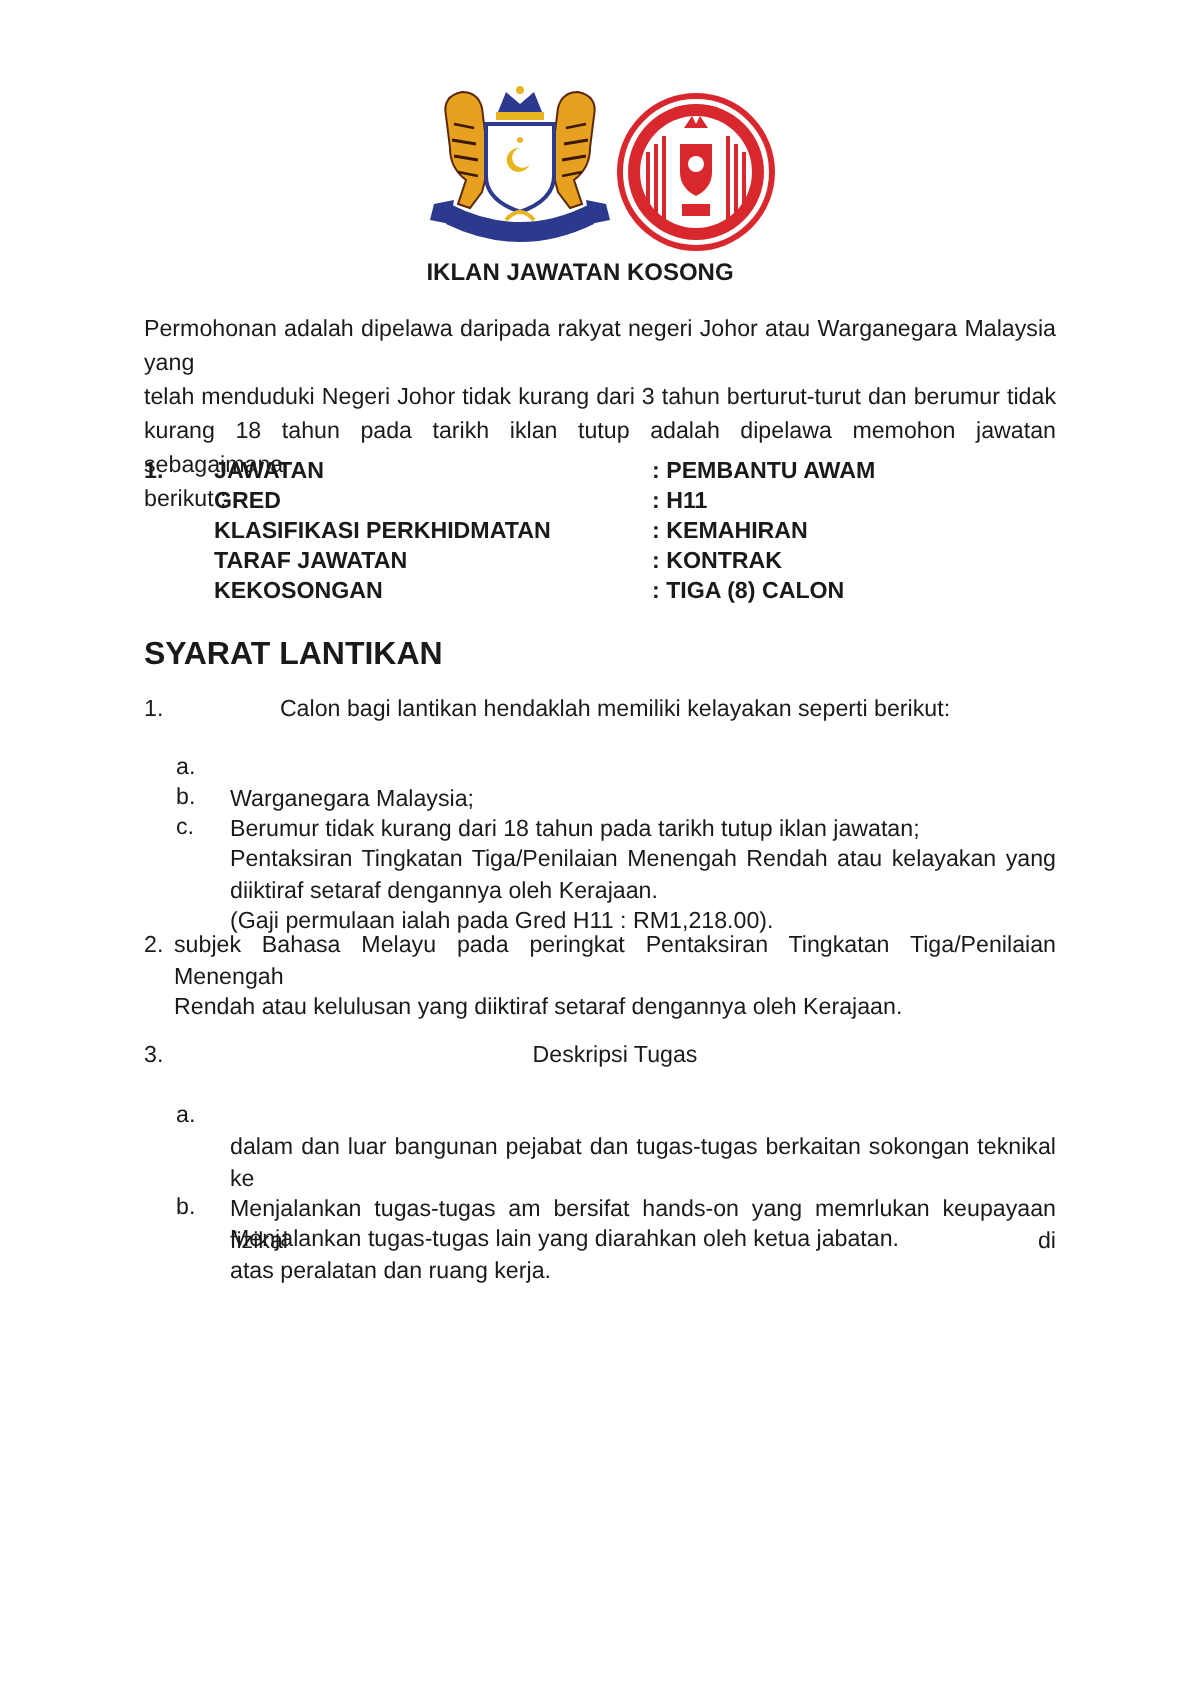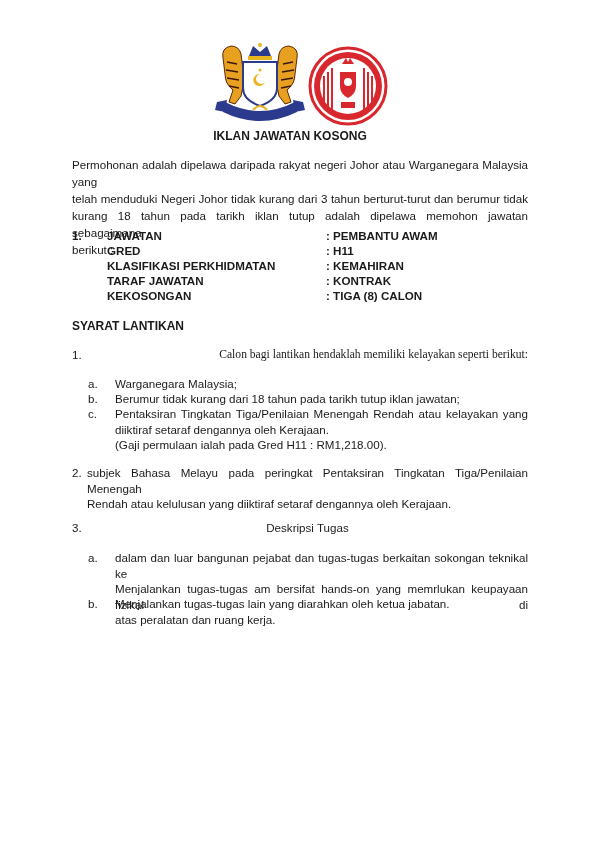--- a/index.html
+++ b/index.html
@@ -18,27 +18,27 @@
     .para {
       position: absolute; left: 72px; width: 456px; line-height: 17px;
       text-align: justify;
     }
     .intro { top: 156px; }
     .jlist { position: absolute; left: 72px; top: 229px; font-weight: bold; font-size: 11.6px; }
     .jrow { position: absolute; height: 15px; white-space: nowrap; }
     .jnum { position: absolute; left: 0; }
     .jlabel { position: absolute; left: 35px; }
     .jval { position: absolute; left: 254px; }
-    .section { position: absolute; left: 72px; top: 319px; font-weight: bold; font-size: 12px; }
+    .section { position: absolute; left: 72px; top: 319px; font-weight: bold; font-size: 16px; }
     .item { position: absolute; left: 72px; width: 456px; line-height: 15.5px; }
     .item .n { position: absolute; left: 0; }
     .item .t { position: absolute; left: 15px; width: 441px; text-align: justify; }
     .sub { position: absolute; left: 88px; width: 440px; line-height: 15.5px; }
     .sub .l { position: absolute; left: 0; }
-    .sub .t { position: absolute; left: 27px; width: 413px; text-align: justify; }
+    .sub .t { position: absolute; left: 27px; width: 413px; text-align: justify; margin-top: 16px; }
     .jline { display: block; text-align: justify; text-align-last: justify; }
     .lline { display: block; text-align: left; }
   </style>
 </head>
 <body>
 
 <div class="logos">
   <svg class="logo-johor" viewBox="0 0 94 88">
 
     <path d="M12 62 Q47 80 82 62 L84 72 Q47 90 10 72 Z" fill="#2b3a8c"></path>
@@ -102,21 +102,21 @@
   <div class="jrow" style="top:60px;">
     <span class="jlabel">KEKOSONGAN</span>
     <span class="jval">: TIGA (8) CALON</span>
   </div>
 </div>
 
 <div class="section">SYARAT LANTIKAN</div>
 
 <div class="item" style="top:347px;">
   <span class="n">1.</span>
-  <span class="t" style="text-align:right;font-family:Liberation Serif, serif;">Calon bagi lantikan hendaklah memiliki kelayakan seperti berikut:</span>
+  <span class="t" style="text-align:center;">Calon bagi lantikan hendaklah memiliki kelayakan seperti berikut:</span>
 </div>
 
 <div class="sub" style="top:376px;">
   <span class="l">a.</span>
   <span class="t">
     <span class="lline">Warganegara Malaysia;</span>
   </span>
 </div>
 <div class="sub" style="top:391px;">
   <span class="l">b.</span>

